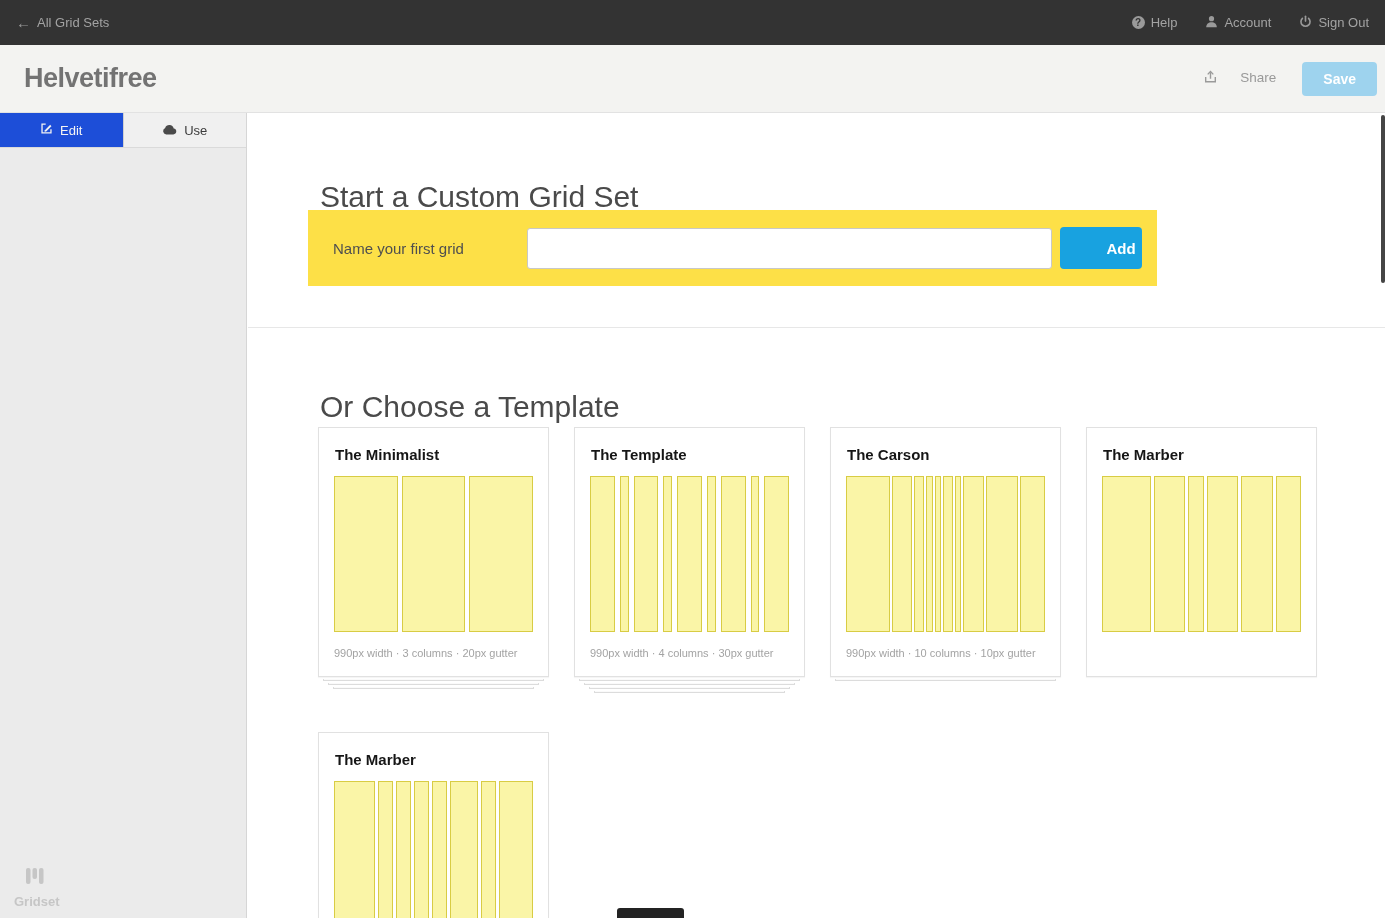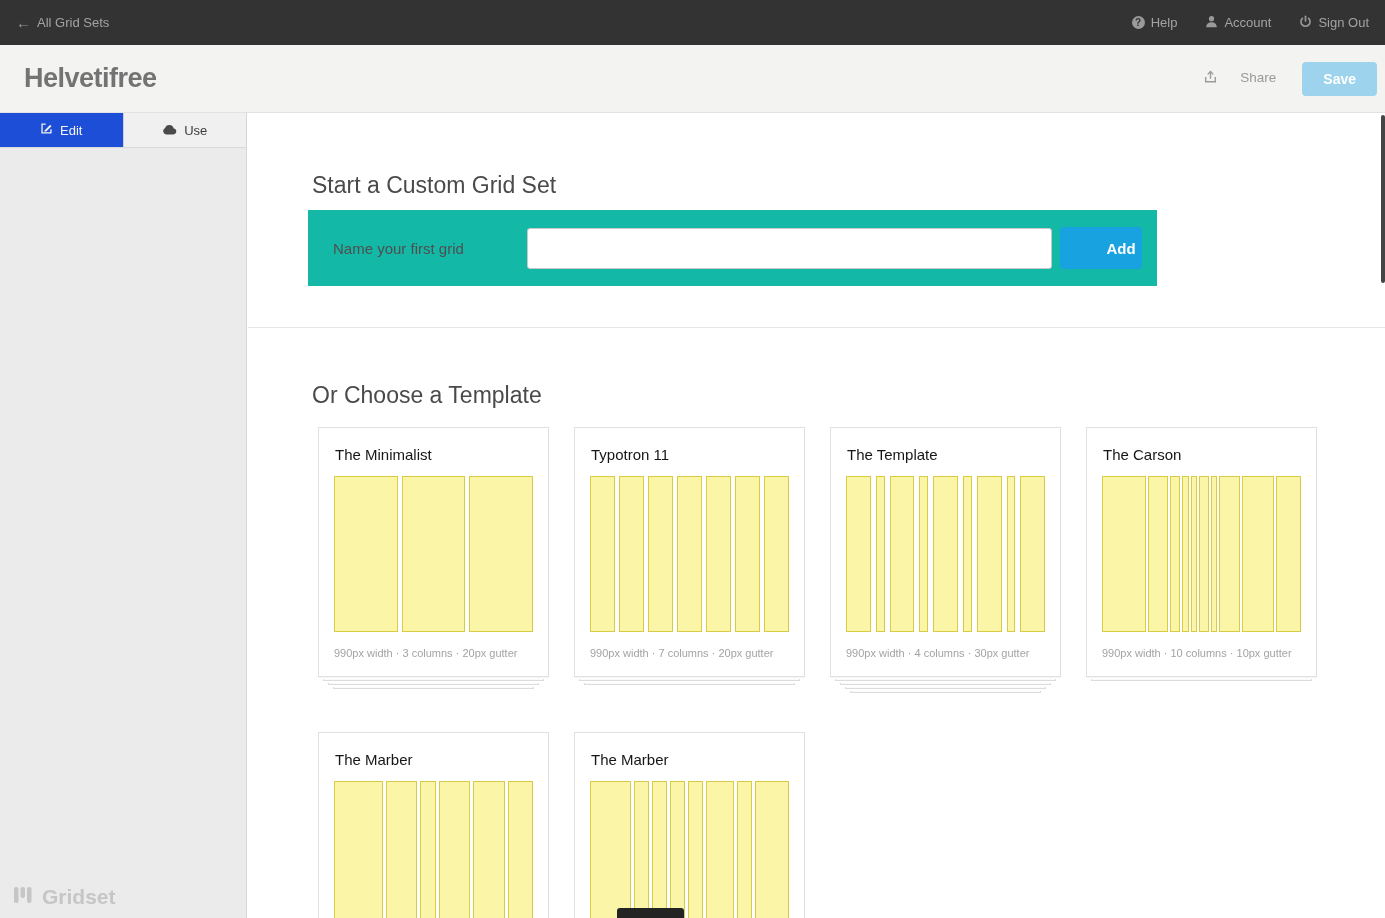--- a/index.html
+++ b/index.html
@@ -26,45 +26,45 @@
               border-radius:4px; padding:9px 21px; cursor:pointer; }
 
   
   .sidebar { position:absolute; top:113px; left:0; bottom:0; width:247px; background:#ebebeb;
              border-right:1px solid #d6d6d6; }
   .tabs { position:absolute; top:0; left:0; right:0; height:35px; display:flex; border-bottom:1px solid #dadada; }
   .tab { flex:1; display:flex; align-items:center; justify-content:center; gap:7px; font-size:13px; cursor:pointer; }
   .tab-edit { background:#1d4ed8; color:#f4f4f4; border-right:1px solid #d0d0d0; }
   .tab-use { background:#f0f0f0; color:#3c3c3c; }
   .sidebar-logo { position:absolute; left:14px; bottom:9px; display:flex; align-items:center; gap:6px;
-                  color:#c6c6c6; font-size:21px; font-weight:bold; }
+                  color:#c6c6c6; font-size:13px; font-weight:bold;flex-direction:column; }
 
   
   .main { position:absolute; top:113px; left:248px; right:0; bottom:0; background:#fff; overflow:hidden; }
-  .section-title { position:absolute; margin:4px; font-size:23px; font-weight:300; color:#4a4a4a; }
+  .section-title { position:absolute; margin:12px; font-size:30px; font-weight:300; color:#4a4a4a; }
   #custom-heading { left:60px; top:55px; }
   #templates-heading { left:60px; top:265px; }
 
-  .form-panel { position:absolute; left:60px; top:97px; width:849px; height:76px; background:#14b8a6;text-decoration:underline; }
+  .form-panel { position:absolute; left:60px; top:97px; width:849px; height:76px; background:#fde047;text-decoration:underline; }
   .form-label { position:absolute; left:25px; top:0; height:100%; display:flex; align-items:center;
                 font-size:15px; color:#4f4f4f; }
   .grid-name-input { position:absolute; left:219px; top:18px; width:525px; height:41px;
                      border:1px solid #c8c8c8; border-radius:3px; padding:0 12px; font-size:15px;
                      font-family:"Liberation Sans","DejaVu Sans",sans-serif; background:#fff; }
   .add-btn { position:absolute; left:752px; top:17px; width:82px; height:42px; background:#18a2e0;
              border:none; border-radius:4px; color:#fff; font-weight:bold; font-size:15px; cursor:pointer;padding-left:46px; }
 
   .divider { position:absolute; left:0; right:0; top:214px; border-top:1px solid #e7e7e7; }
 
   .cards { position:absolute; left:70px; top:314px; width:1010px;
            display:grid; grid-template-columns:repeat(4,231px); column-gap:25px; row-gap:39px; }
   .card-wrap { width:231px; cursor:pointer; }
   .card { width:231px; height:250px; background:#fff; border:1px solid #e1e1e1; padding:15px;
           box-shadow:0 1px 1px rgba(0,0,0,0.04); }
-  .card-title { font-size:15px; color:#161616; margin:3px 0 13px 1px; }
+  .card-title { font-size:15px; color:#161616; margin:3px 0 13px 1px;font-weight:bold; }
   .grid-preview { height:156px; display:flex; }
   .grid-col { flex-basis:0; background:#faf5a7; border:1px solid #d8cc44; }
   .card-meta { margin-top:15px; font-size:11px; color:#a3a3a3; white-space:nowrap; }
   .stack-layer { height:2px; background:#fafafa; border:1px solid #dcdcdc; border-top:none; margin-top:2px; }
 
   .scrollbar-thumb { position:absolute; right:0; top:115px; width:4px; height:168px;
                      background:#454545; border-radius:2px; cursor:pointer; }
   .bottom-peek-tab { position:absolute; left:617px; bottom:0; width:67px; height:10px;
                      background:#232323; border-radius:3px 3px 0 0; cursor:pointer; }
 </style>
@@ -166,39 +166,20 @@
             </div>
           <div class="card-meta">990px width · 3 columns · 20px gutter</div>
         </div>
         <div class="card-stack">
             <div class="stack-layer" style="margin-left: 5px; margin-right: 5px;"></div>
             <div class="stack-layer" style="margin-left: 10px; margin-right: 10px;"></div>
             <div class="stack-layer" style="margin-left: 15px; margin-right: 15px;"></div>
           </div>
       </div>
 
-      <div class="card-wrap">
-        <div class="card">
-          <div class="card-title">Typotron 11</div>
-          <div class="grid-preview" style="gap: 4px;">
-              <div class="grid-col" style="flex-grow: 1;"></div>
-              <div class="grid-col" style="flex-grow: 1;"></div>
-              <div class="grid-col" style="flex-grow: 1;"></div>
-              <div class="grid-col" style="flex-grow: 1;"></div>
-              <div class="grid-col" style="flex-grow: 1;"></div>
-              <div class="grid-col" style="flex-grow: 1;"></div>
-              <div class="grid-col" style="flex-grow: 1;"></div>
-            </div>
-          <div class="card-meta">990px width · 7 columns · 20px gutter</div>
-        </div>
-        <div class="card-stack">
-            <div class="stack-layer" style="margin-left: 5px; margin-right: 5px;"></div>
-            <div class="stack-layer" style="margin-left: 10px; margin-right: 10px;"></div>
-          </div>
-      </div>
 
       <div class="card-wrap">
         <div class="card">
           <div class="card-title">The Template</div>
           <div class="grid-preview" style="gap: 5px;">
               <div class="grid-col" style="flex-grow: 3.5;"></div>
               <div class="grid-col" style="flex-grow: 1;"></div>
               <div class="grid-col" style="flex-grow: 3.5;"></div>
               <div class="grid-col" style="flex-grow: 1;"></div>
               <div class="grid-col" style="flex-grow: 3.5;"></div>

